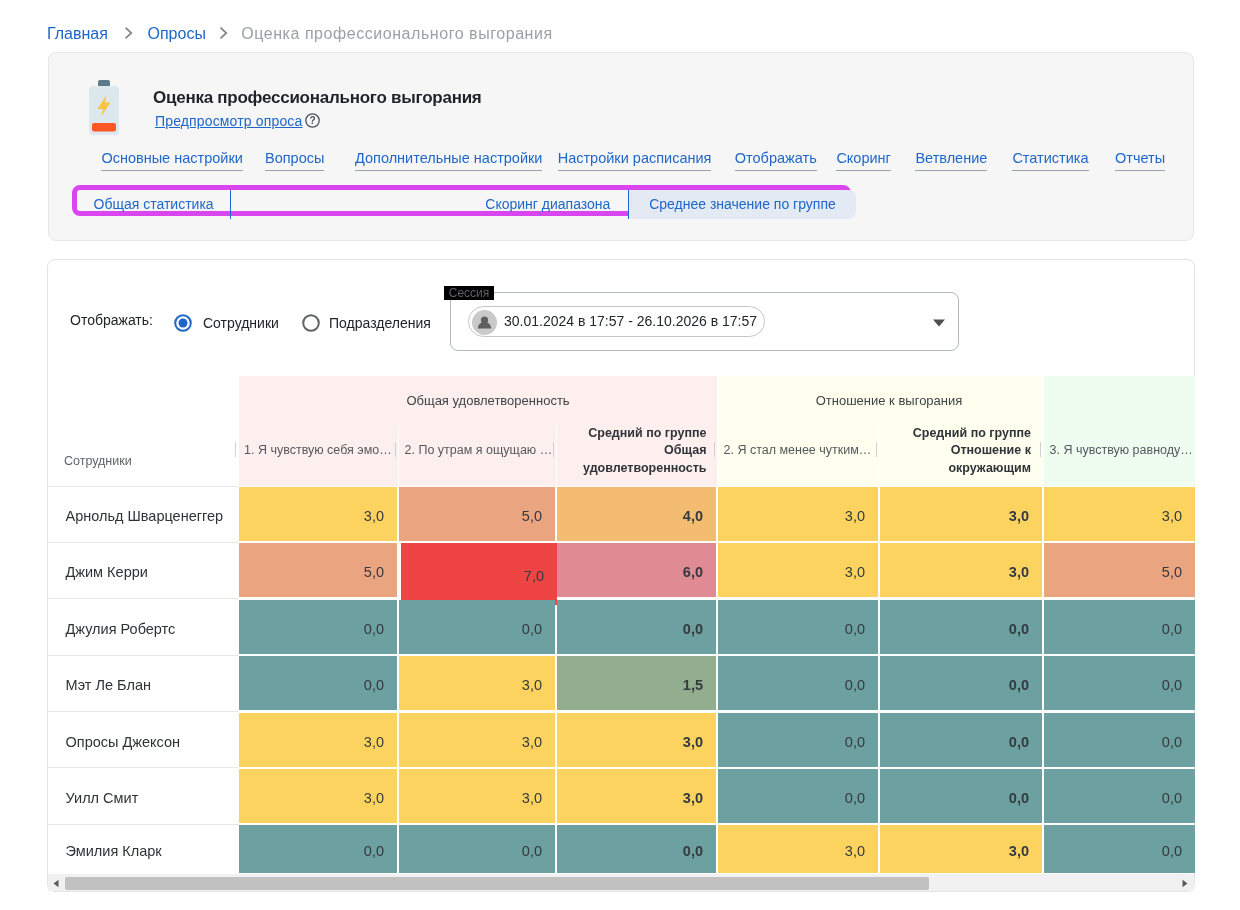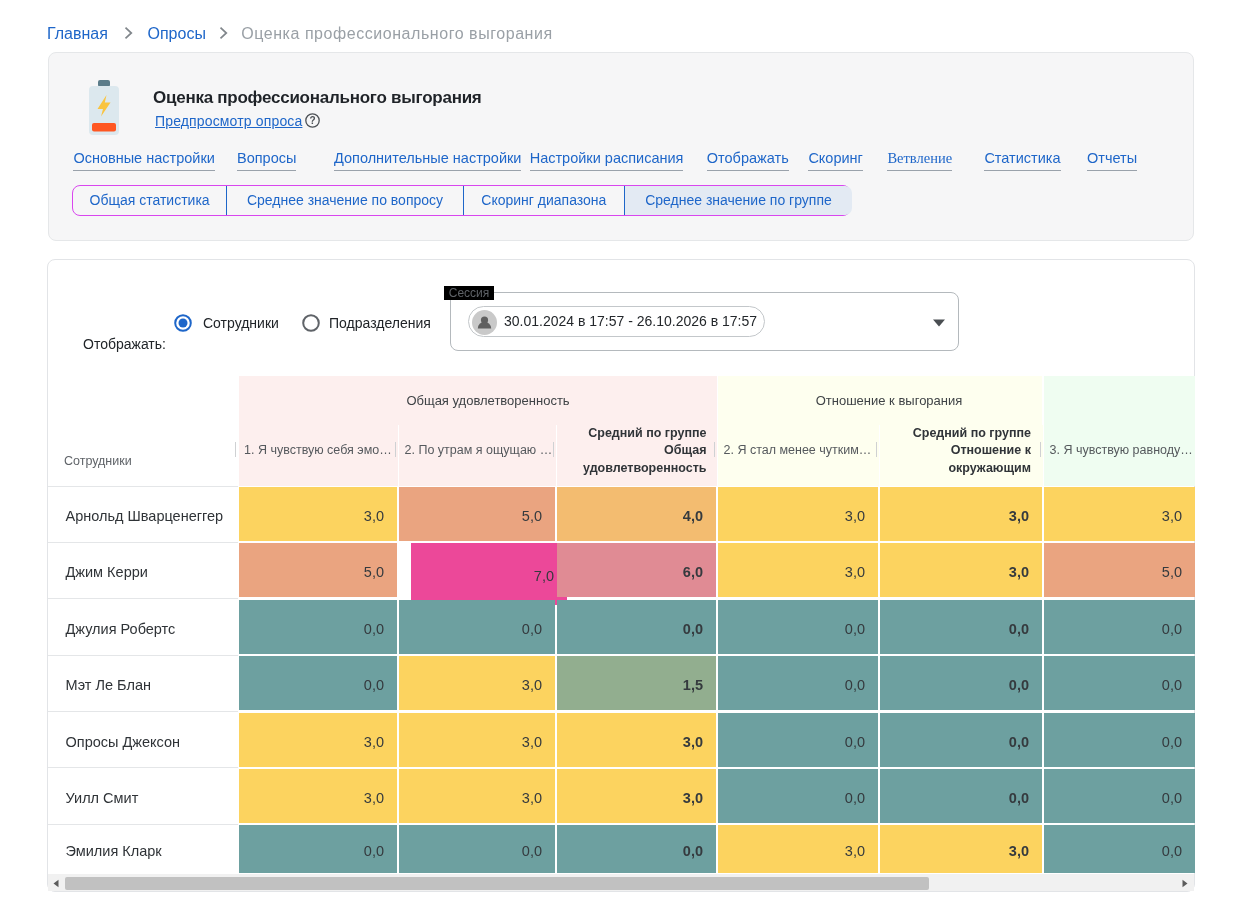--- a/index.html
+++ b/index.html
@@ -3,22 +3,22 @@
 <style>
 * { margin:0; padding:0; box-sizing:border-box; }
 html,body { width:1240px; height:910px; background:#fff; font-family:"Liberation Sans", sans-serif; position:relative; overflow:hidden; }
 .abs { position:absolute; }
 
 .bc { position:absolute; top:23.5px; font-size:16px; color:#1e66c9; line-height:19px; }
 
 .card1 { position:absolute; left:48px; top:52px; width:1146px; height:189px; background:#f6f6f7; border:1px solid #e5e7e9; border-radius:8px; }
 .title { position:absolute; left:153px; top:87.5px; font-size:17px; font-weight:bold; letter-spacing:-0.25px; color:#1f2328; }
 .plink { position:absolute; left:155px; top:112.5px; font-size:14px; letter-spacing:0.15px; color:#1e66c9; text-decoration:underline; }
-.tab { position:absolute; top:149.5px; font-size:14.5px; color:#1e66c9; padding-bottom:4.5px; border-bottom:1px solid #9aa2ab; line-height:16px; }
-.btnrow { position:absolute; left:72.2px; top:185px; width:779.1px; height:31px; border:1px solid #d946ef; border-radius:8px; }
+.tab { position:absolute; top:149.5px; font-size:14.5px; color:#1e66c9; padding-bottom:4.5px; border-bottom:1px solid #9aa2ab; line-height:16px;margin-left:28px; }
+.btnrow { position:absolute; left:72.2px; top:185px; width:779.1px; height:31px; border:5px solid #d946ef; border-radius:8px; }
 .btn { position:absolute; top:0; height:29px; color:#1e66c9; font-size:14px; text-align:center; line-height:29px; }
 
 .card2 { position:absolute; left:47px; top:259px; width:1148px; height:633px; background:#fff; border:1px solid #e2e4e7; border-radius:8px; }
 .lbl { position:absolute; font-size:14px; color:#202428; }
 .fs { position:absolute; left:450px; top:292px; width:509px; height:59px; border:1px solid #b4b9bd; border-radius:8px; }
 .legend { position:absolute; left:444px; top:285.5px; width:50px; text-align:center; font-size:12px; color:#5f6368; background:#000000; }
 .chip { position:absolute; left:468px; top:306px; width:297px; height:31px; border:1px solid #c3c7ca; border-radius:16px; background:#fff; }
 .chiptext { position:absolute; left:504px; top:306px; height:31px; line-height:31px; font-size:14px; color:#23272b; }
 
 .gt { position:absolute; top:392.5px; font-size:13px; color:#3f4346; white-space:nowrap; transform:translateX(-50%); }
@@ -52,36 +52,35 @@
   <rect x="12" y="47" width="24" height="8.5" rx="2" fill="#fe5722"></rect>
 </svg>
 <div class="title">Оценка профессионального выгорания</div>
 <div class="plink">Предпросмотр опроса</div>
 <svg class="abs" style="left:304.5px;top:113px;" width="15" height="15" viewBox="0 0 15 15">
   <circle cx="7.5" cy="7.5" r="6.7" fill="none" stroke="#4d5156" stroke-width="1.3"></circle>
   <text x="7.5" y="11" text-anchor="middle" font-size="10" font-weight="bold" fill="#4d5156" font-family="Liberation Sans">?</text>
 </svg>
 <div class="tab" style="left:73.4px;">Основные настройки</div>
 <div class="tab" style="left:237px;">Вопросы</div>
-<div class="tab" style="left:334px;text-align:center;">Дополнительные настройки</div>
+<div class="tab" style="left:327px;text-align:center;">Дополнительные настройки</div>
 <div class="tab" style="left:529.7px;">Настройки расписания</div>
 <div class="tab" style="left:706.8px;">Отображать</div>
 <div class="tab" style="left:808.4px;">Скоринг</div>
-<div class="tab" style="left:887.4px;font-family:Liberation Serif, serif;">Ветвление</div>
+<div class="tab" style="left:887.4px;">Ветвление</div>
 <div class="tab" style="left:984.4px;">Статистика</div>
 <div class="tab" style="left:1087px;">Отчеты</div>
 <div class="btnrow">
 <div class="btn" style="left:0.0px;width:153.8px;border-radius:7px 0 0 7px;border-right:1px solid #1e66c9;">Общая статистика</div>
-<div class="btn" style="left:153.8px;width:237.0px;border-right:1px solid #1e66c9;">Среднее значение по вопросу</div>
 <div class="btn" style="left:390.8px;width:160.7px;border-right:1px solid #1e66c9;">Скоринг диапазона</div>
 <div class="btn" style="left:551.5px;width:227.6px;background:#e3eaf3;border-radius:0 7px 7px 0;">Среднее значение по группе</div>
 </div>
 
 <div class="card2"></div>
-<div class="lbl" style="left:83px;top:311.5px;margin-top:24px;">Отображать:</div>
+<div class="lbl" style="left:70px;top:311.5px;">Отображать:</div>
 <svg class="abs" style="left:173.5px;top:313.5px;" width="18" height="18" viewBox="0 0 18 18">
   <circle cx="9" cy="9" r="7.8" fill="none" stroke="#1e66c9" stroke-width="2"></circle>
   <circle cx="9" cy="9" r="4.5" fill="#1e66c9"></circle>
 </svg>
 <div class="lbl" style="left:203px;top:314.5px;">Сотрудники</div>
 <svg class="abs" style="left:302px;top:313.5px;" width="18" height="18" viewBox="0 0 18 18">
   <circle cx="9" cy="9" r="7.8" fill="none" stroke="#5f6368" stroke-width="2"></circle>
 </svg>
 <div class="lbl" style="left:329px;top:314.5px;">Подразделения</div>
 <div class="fs"></div>
@@ -126,21 +125,21 @@
 <div class="rsep" style="top:541.7px;"></div>
 <div class="cl" style="left:238.5px;top:487.0px;width:158.0px;height:54.0px;background:#fcd35f;">3,0</div>
 <div class="cl" style="left:399px;top:487.0px;width:155.5px;height:54.0px;background:#eaa480;">5,0</div>
 <div class="cl" style="left:557px;top:487.0px;width:158.5px;height:54.0px;background:#f3bc70;font-weight:bold;">4,0</div>
 <div class="cl" style="left:718px;top:487.0px;width:159.5px;height:54.0px;background:#fcd35f;">3,0</div>
 <div class="cl" style="left:880px;top:487.0px;width:161.5px;height:54.0px;background:#fcd35f;font-weight:bold;">3,0</div>
 <div class="cl" style="left:1044px;top:487.0px;width:150.5px;height:54.0px;background:#fcd35f;">3,0</div>
 <div class="nm" style="left:48px;top:543.4px;height:54.0px;">Джим Керри</div>
 <div class="rsep" style="top:598.1px;"></div>
 <div class="cl" style="left:238.5px;top:543.4px;width:158.0px;height:54.0px;background:#eaa480;">5,0</div>
-<div class="cl" style="left:411px;top:543.4px;width:155.5px;height:62px;background:#ec4899;">7,0</div>
+<div class="cl" style="left:401px;top:543.4px;width:155.5px;height:62px;background:#ef4444;">7,0</div>
 <div class="cl" style="left:557px;top:543.4px;width:158.5px;height:54.0px;background:#e08b94;font-weight:bold;">6,0</div>
 <div class="cl" style="left:718px;top:543.4px;width:159.5px;height:54.0px;background:#fcd35f;">3,0</div>
 <div class="cl" style="left:880px;top:543.4px;width:161.5px;height:54.0px;background:#fcd35f;font-weight:bold;">3,0</div>
 <div class="cl" style="left:1044px;top:543.4px;width:150.5px;height:54.0px;background:#eaa480;">5,0</div>
 <div class="nm" style="left:48px;top:599.8px;height:54.0px;">Джулия Робертс</div>
 <div class="rsep" style="top:654.5px;"></div>
 <div class="cl" style="left:238.5px;top:599.8px;width:158.0px;height:54.0px;background:#6da0a0;">0,0</div>
 <div class="cl" style="left:399px;top:599.8px;width:155.5px;height:54.0px;background:#6da0a0;">0,0</div>
 <div class="cl" style="left:557px;top:599.8px;width:158.5px;height:54.0px;background:#6da0a0;font-weight:bold;">0,0</div>
 <div class="cl" style="left:718px;top:599.8px;width:159.5px;height:54.0px;background:#6da0a0;">0,0</div>

